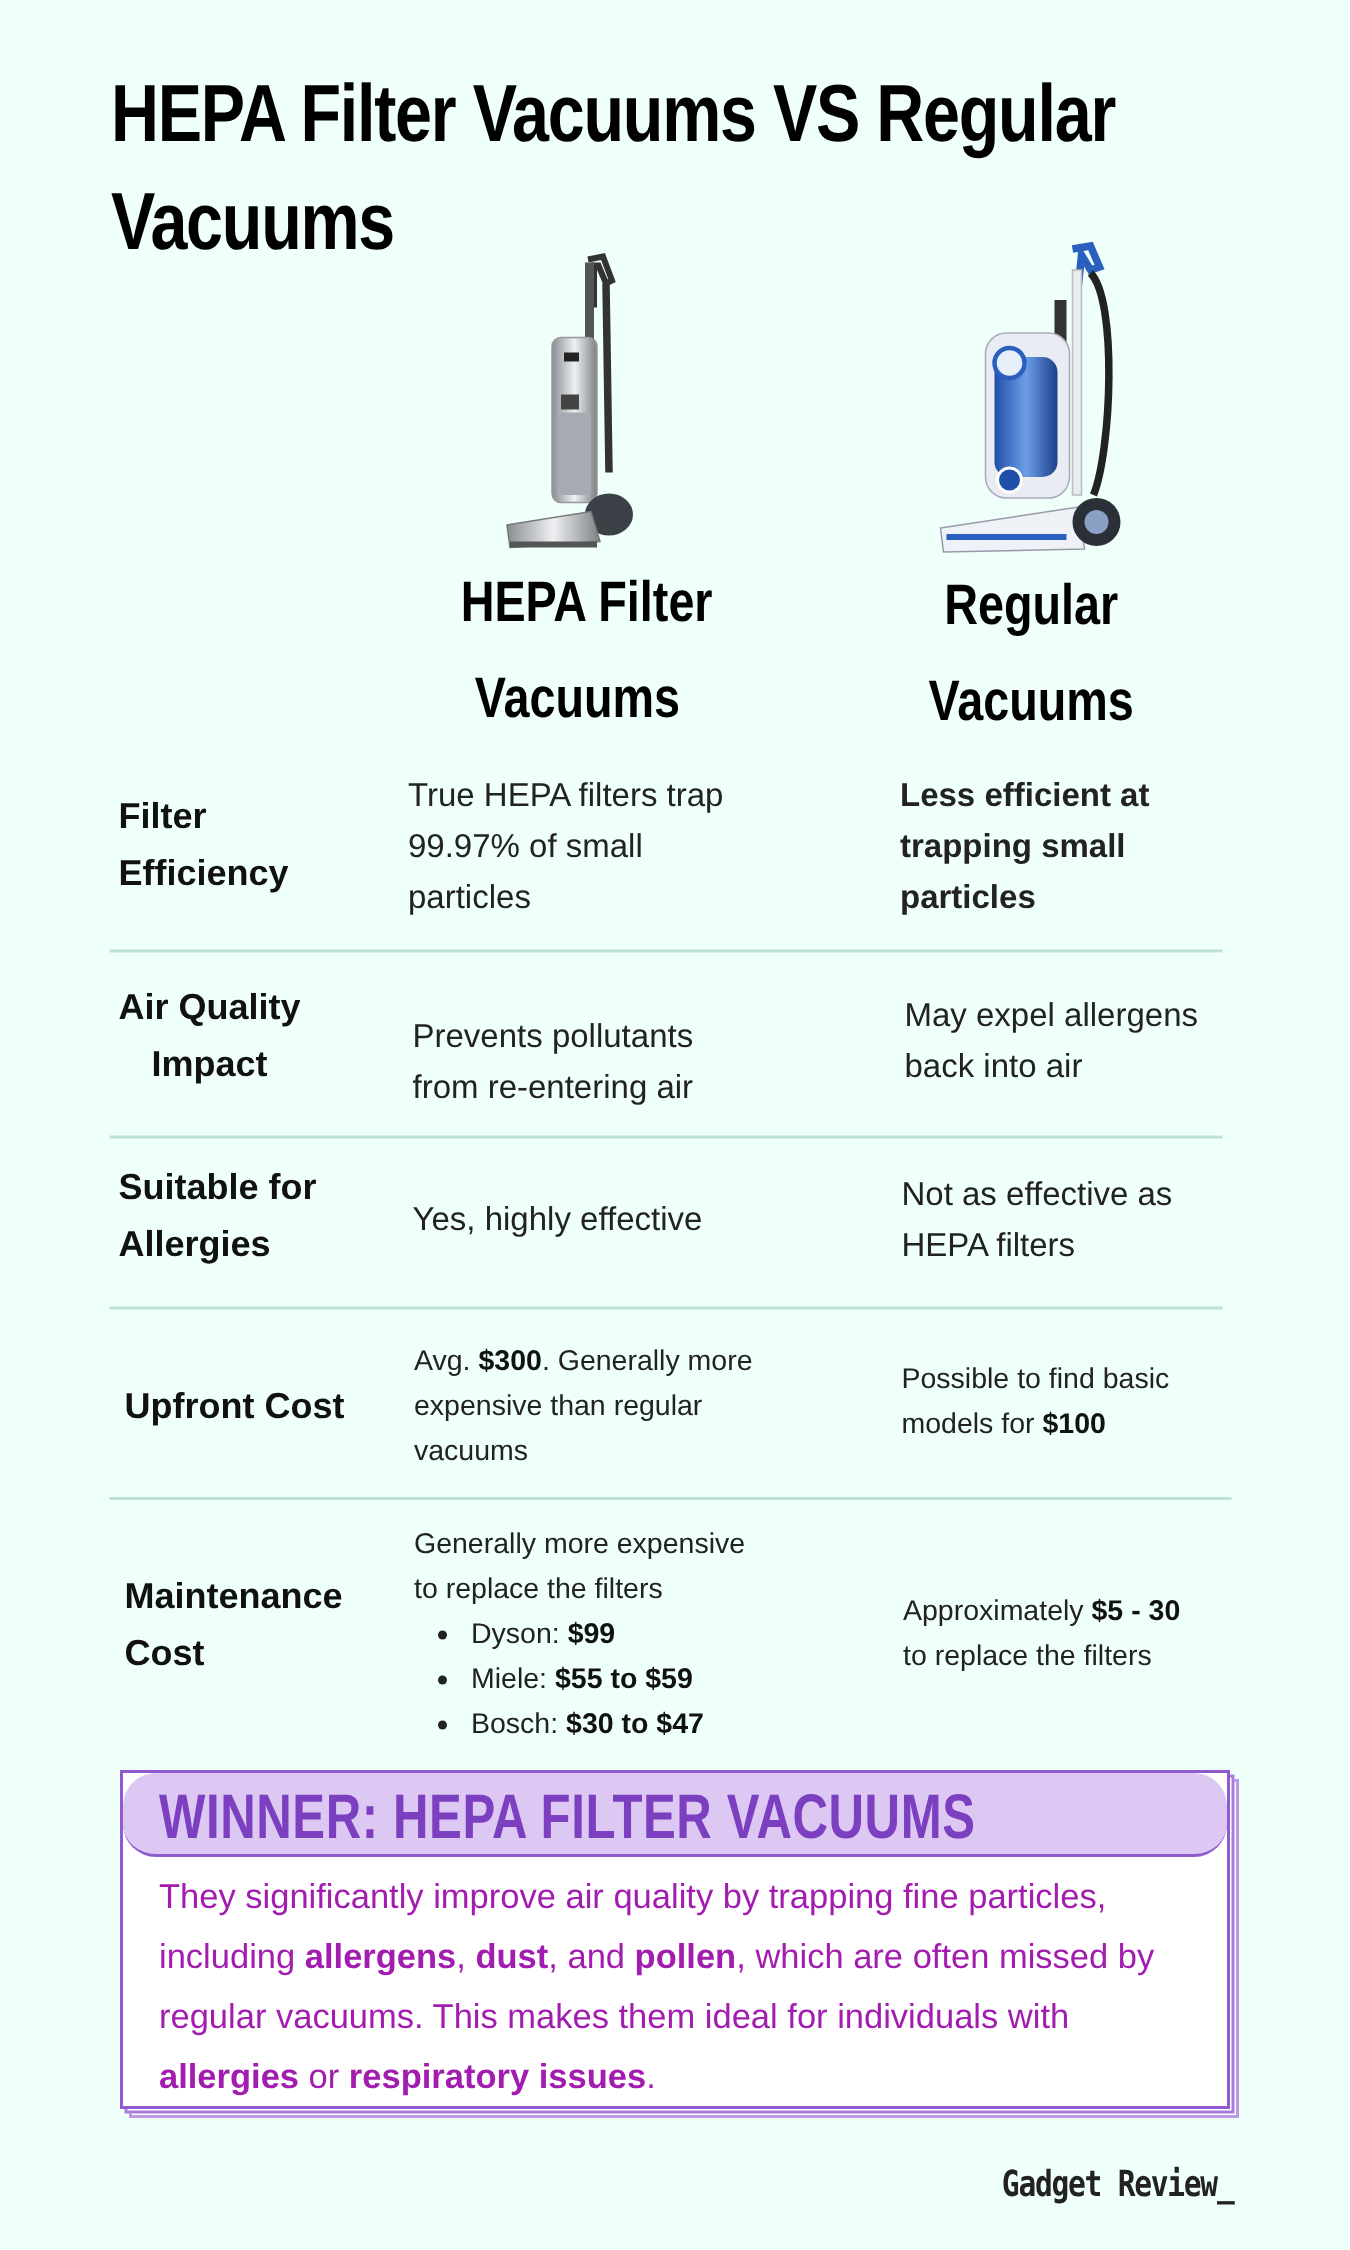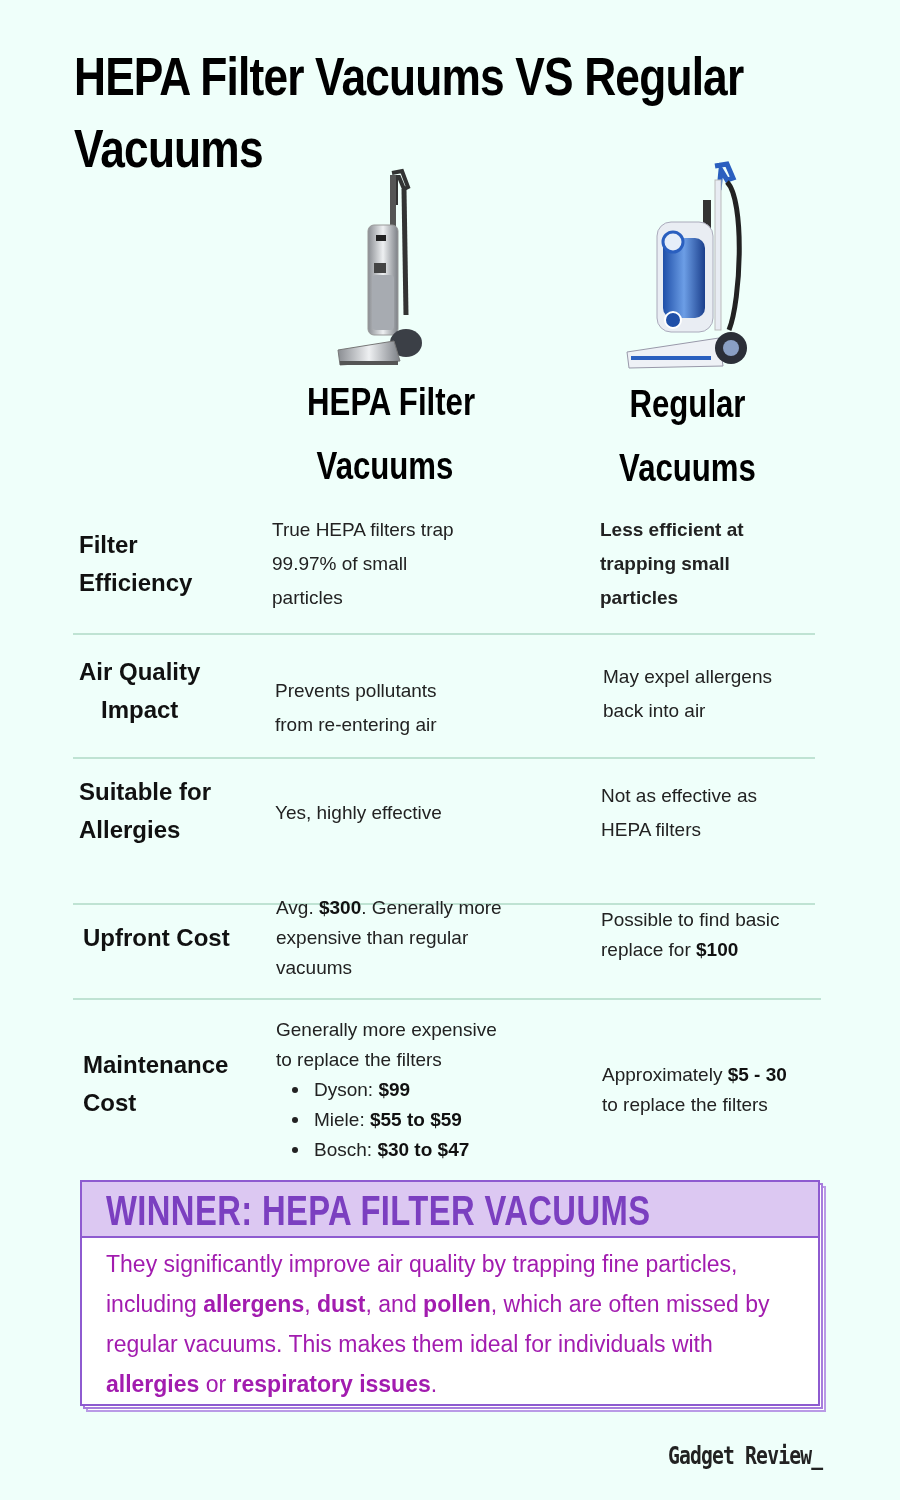--- a/index.html
+++ b/index.html
@@ -53,21 +53,21 @@
     }
     .rlabel {
       position: absolute;
       font-weight: 700;
       font-size: 24px;
       line-height: 38px;
       color: #111;
     }
     .cell {
       position: absolute;
-      font-size: 19px;
+      font-size: 22px;
       line-height: 34px;
       color: #222;
     }
     .cell.small { font-size: 19px; line-height: 30px; }
     .cell b { font-weight: 700; color: #111; }
     .cell ul { list-style: none; margin-left: 16px; }
     .cell li { position: relative; padding-left: 22px; }
     .cell li::before {
       content: ""; position: absolute; left: 0; top: 12px;
       width: 6px; height: 6px; border-radius: 50%; background: #222;
@@ -83,20 +83,21 @@
       border: 2px solid #9a6ad4;
       background: #fff;
     }
     .winner .layer.l3 { left: 6px; top: 6px; right: -6px; bottom: -6px; border-color: #b99ae6; }
     .winner .layer.l2 { left: 3px; top: 3px; right: -3px; bottom: -3px; border-color: #a77ddc; }
     .winner .layer.l1 { left: 0; top: 0; right: 0; bottom: 0; border-color: #8e5bd0; }
     .winner .head {
       position: absolute; left: 0; top: 0; right: 0; height: 56px;
       background: #dcc8f2;
       border-bottom: 2px solid #8e5bd0;
+      border-radius: 22px;
     }
     .winner .head-text {
       position: absolute; left: 24px; top: 4px;
       font-weight: 700; font-size: 42px; line-height: 50px;
       color: #7b3fc0;
       transform: scaleX(0.78);
       transform-origin: left top;
       white-space: nowrap;
       letter-spacing: 0.5px;
     }
@@ -207,21 +208,21 @@
     <div>Prevents pollutants</div>
     <div>from re-entering air</div>
   </div>
   <div class="cell" style="left:530px;top:25px;">
     <div>May expel allergens</div>
     <div>back into air</div>
   </div>
   <div class="divider"></div>
 </div>
 
-<div class="row" style="top:759px;height:146px;">
+<div class="row" style="top:759px;height:114px;">
   <div class="rlabel" style="left:6px;top:14px;">
     <div>Suitable for</div>
     <div>Allergies</div>
   </div>
   <div class="cell" style="left:528px;top:20px;">
     <div>Not as effective as</div>
     <div>HEPA filters</div>
   </div>
   <div class="cell" style="left:202px;top:37px;">
     <div>Yes, highly effective</div>
@@ -233,21 +234,21 @@
   <div class="rlabel" style="left:10px;top:46px;">
     <div>Upfront Cost</div>
   </div>
   <div class="cell small" style="left:203px;top:20px;">
     <div><span>Avg. </span><b>$300</b><span>. Generally more</span></div>
     <div>expensive than regular</div>
     <div>vacuums</div>
   </div>
   <div class="cell small" style="left:528px;top:32px;">
     <div>Possible to find basic</div>
-    <div><span>replace for </span><b>$100</b></div>
+    <div><span>models for </span><b>$100</b></div>
   </div>
   <div class="divider"></div>
 </div>
 
 <div class="row" style="top:1000px;height:170px;left:73px;width:748px;">
   <div class="rlabel" style="left:10px;top:46px;">
     <div>Maintenance</div>
     <div>Cost</div>
   </div>
   <div class="cell small" style="left:203px;top:15px;">

